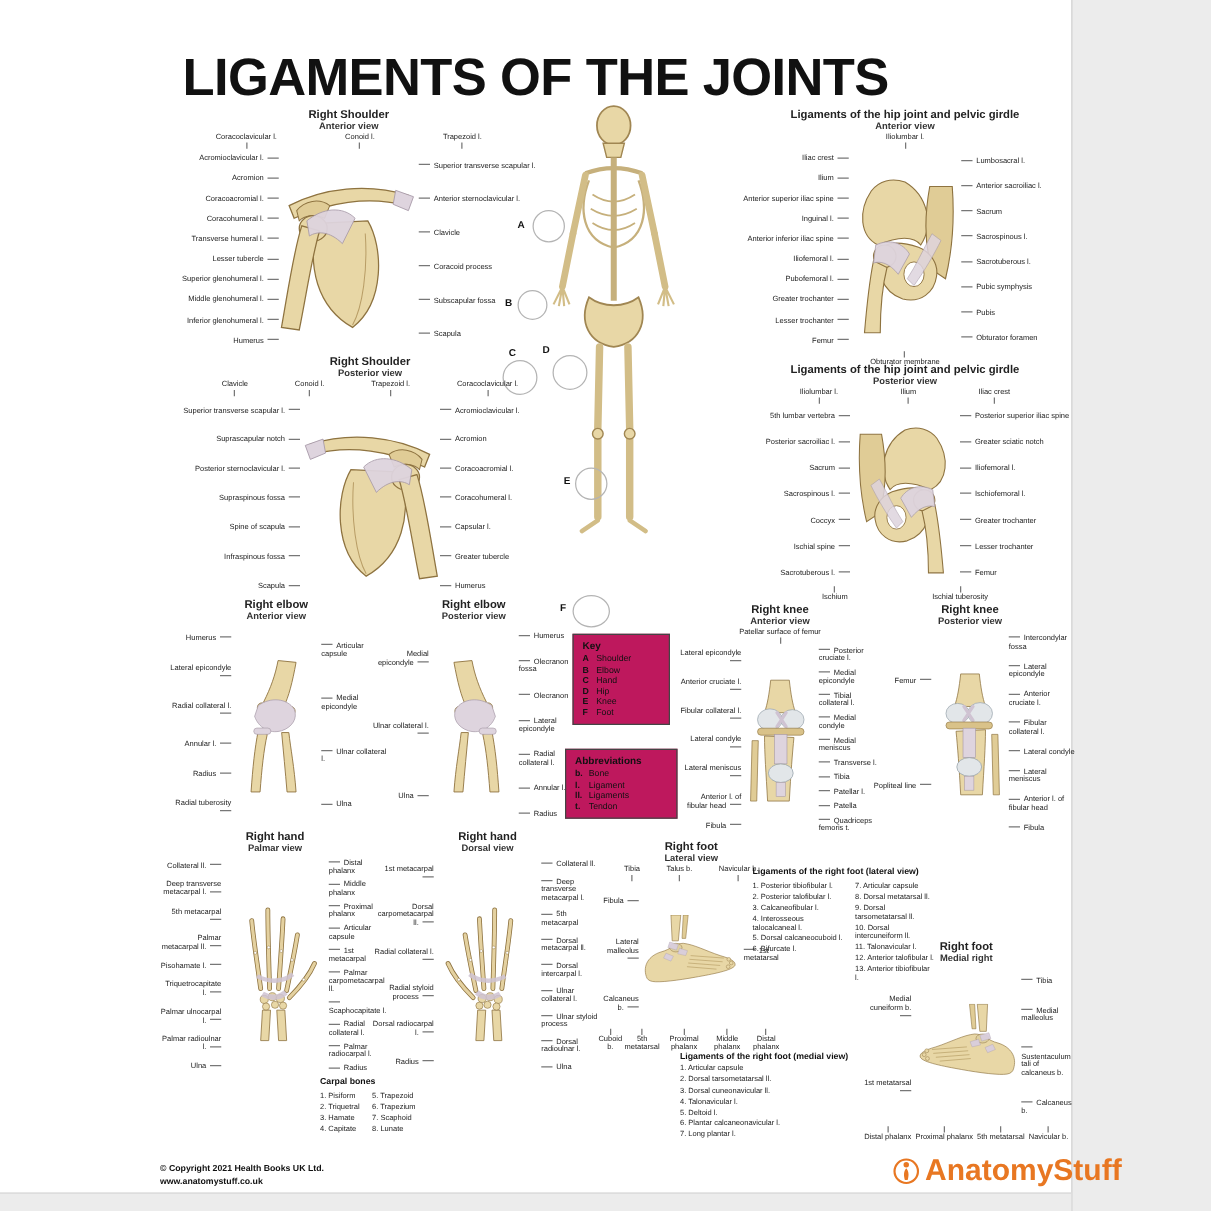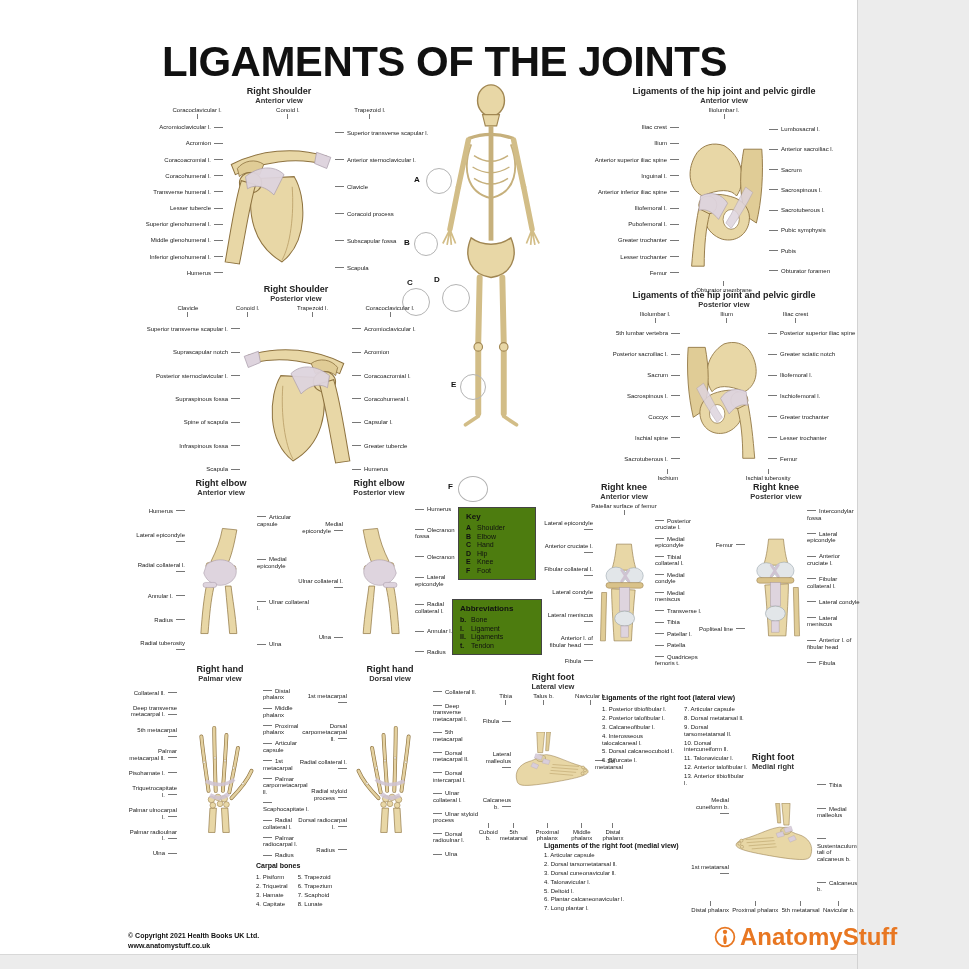--- a/index.html
+++ b/index.html
@@ -2,39 +2,39 @@
 <html><head>
 <meta charset="utf-8">
 <style>
   html,body{margin:0;padding:0;background:#fff;}
   #poster{position:relative;width:969px;height:969px;background:#ffffff;overflow:hidden;
           font-family:"Liberation Sans",sans-serif;color:#1a1a1a;}
   .gray-right{position:absolute;left:857px;top:0;width:112px;height:969px;background:#ececec;border-left:1px solid #d2d2d2;}
   .gray-bottom{position:absolute;left:0;top:954px;width:857px;height:15px;background:#ececec;border-top:1px solid #d8d8d8;}
 
   #main-title{position:absolute;left:0;top:10px;width:857px;text-align:center;
-              font-size:42px;font-weight:bold;letter-spacing:-0.5px;color:#111;padding-left:16px;}
+              font-size:42px;font-weight:bold;letter-spacing:-0.5px;color:#111;}
 
   .panel{position:absolute;}
   .p-title{margin:0;font-size:9px;font-weight:bold;text-align:center;color:#222;line-height:1.15;}
   .p-sub{margin:0 0 2px;font-size:7.5px;font-weight:bold;text-align:center;color:#333;}
   .p-body{display:flex;align-items:stretch;height:calc(100% - 22px);}
   .labels{flex:1;display:flex;flex-direction:column;justify-content:space-around;
           margin:0;padding:0;list-style:none;font-size:6px;color:#222;}
   .labels li{line-height:1.1;}
   .l-left{text-align:right;}
   .l-left li::after{content:"";display:inline-block;width:9px;height:0;border-top:1px solid #777;margin:0 0 1px 3px;vertical-align:middle;}
   .l-right li::before{content:"";display:inline-block;width:9px;height:0;border-top:1px solid #777;margin:0 3px 1px 0;vertical-align:middle;}
   .labels-top,.labels-bottom{display:flex;justify-content:space-evenly;list-style:none;
           margin:0;padding:0;font-size:6px;color:#222;text-align:center;}
   .labels-top li::after{content:"";display:block;width:0;height:5px;border-left:1px solid #777;margin:1px auto 0;}
   .labels-bottom li::before{content:"";display:block;width:0;height:5px;border-left:1px solid #777;margin:0 auto 1px;}
   .art{flex:0 0 auto;align-self:center;}
 
-  .kbox{position:absolute;border:1px solid #444;background:#4d7c0f;padding:4px 7px;font-size:7px;color:#111;}
+  .kbox{position:absolute;border:1px solid #444;background:#be185d;padding:4px 7px;font-size:7px;color:#111;}
   .kbox h5{margin:0 0 3px;font-size:8px;font-weight:bold;}
   .kbox ul{list-style:none;margin:0;padding:0;}
   .kbox li{margin:1.5px 0;}
   .kbox .k{font-weight:bold;display:inline-block;min-width:11px;}
 
   .lbox{position:absolute;font-size:6px;color:#222;}
   .lbox h5{margin:0 0 3px;font-size:7px;font-weight:bold;color:#111;}
   .twocol{display:flex;gap:10px;}
   .lbox ul{list-style:none;margin:0;padding:0;}
   .lbox li{margin:2px 0;line-height:1.15;}

